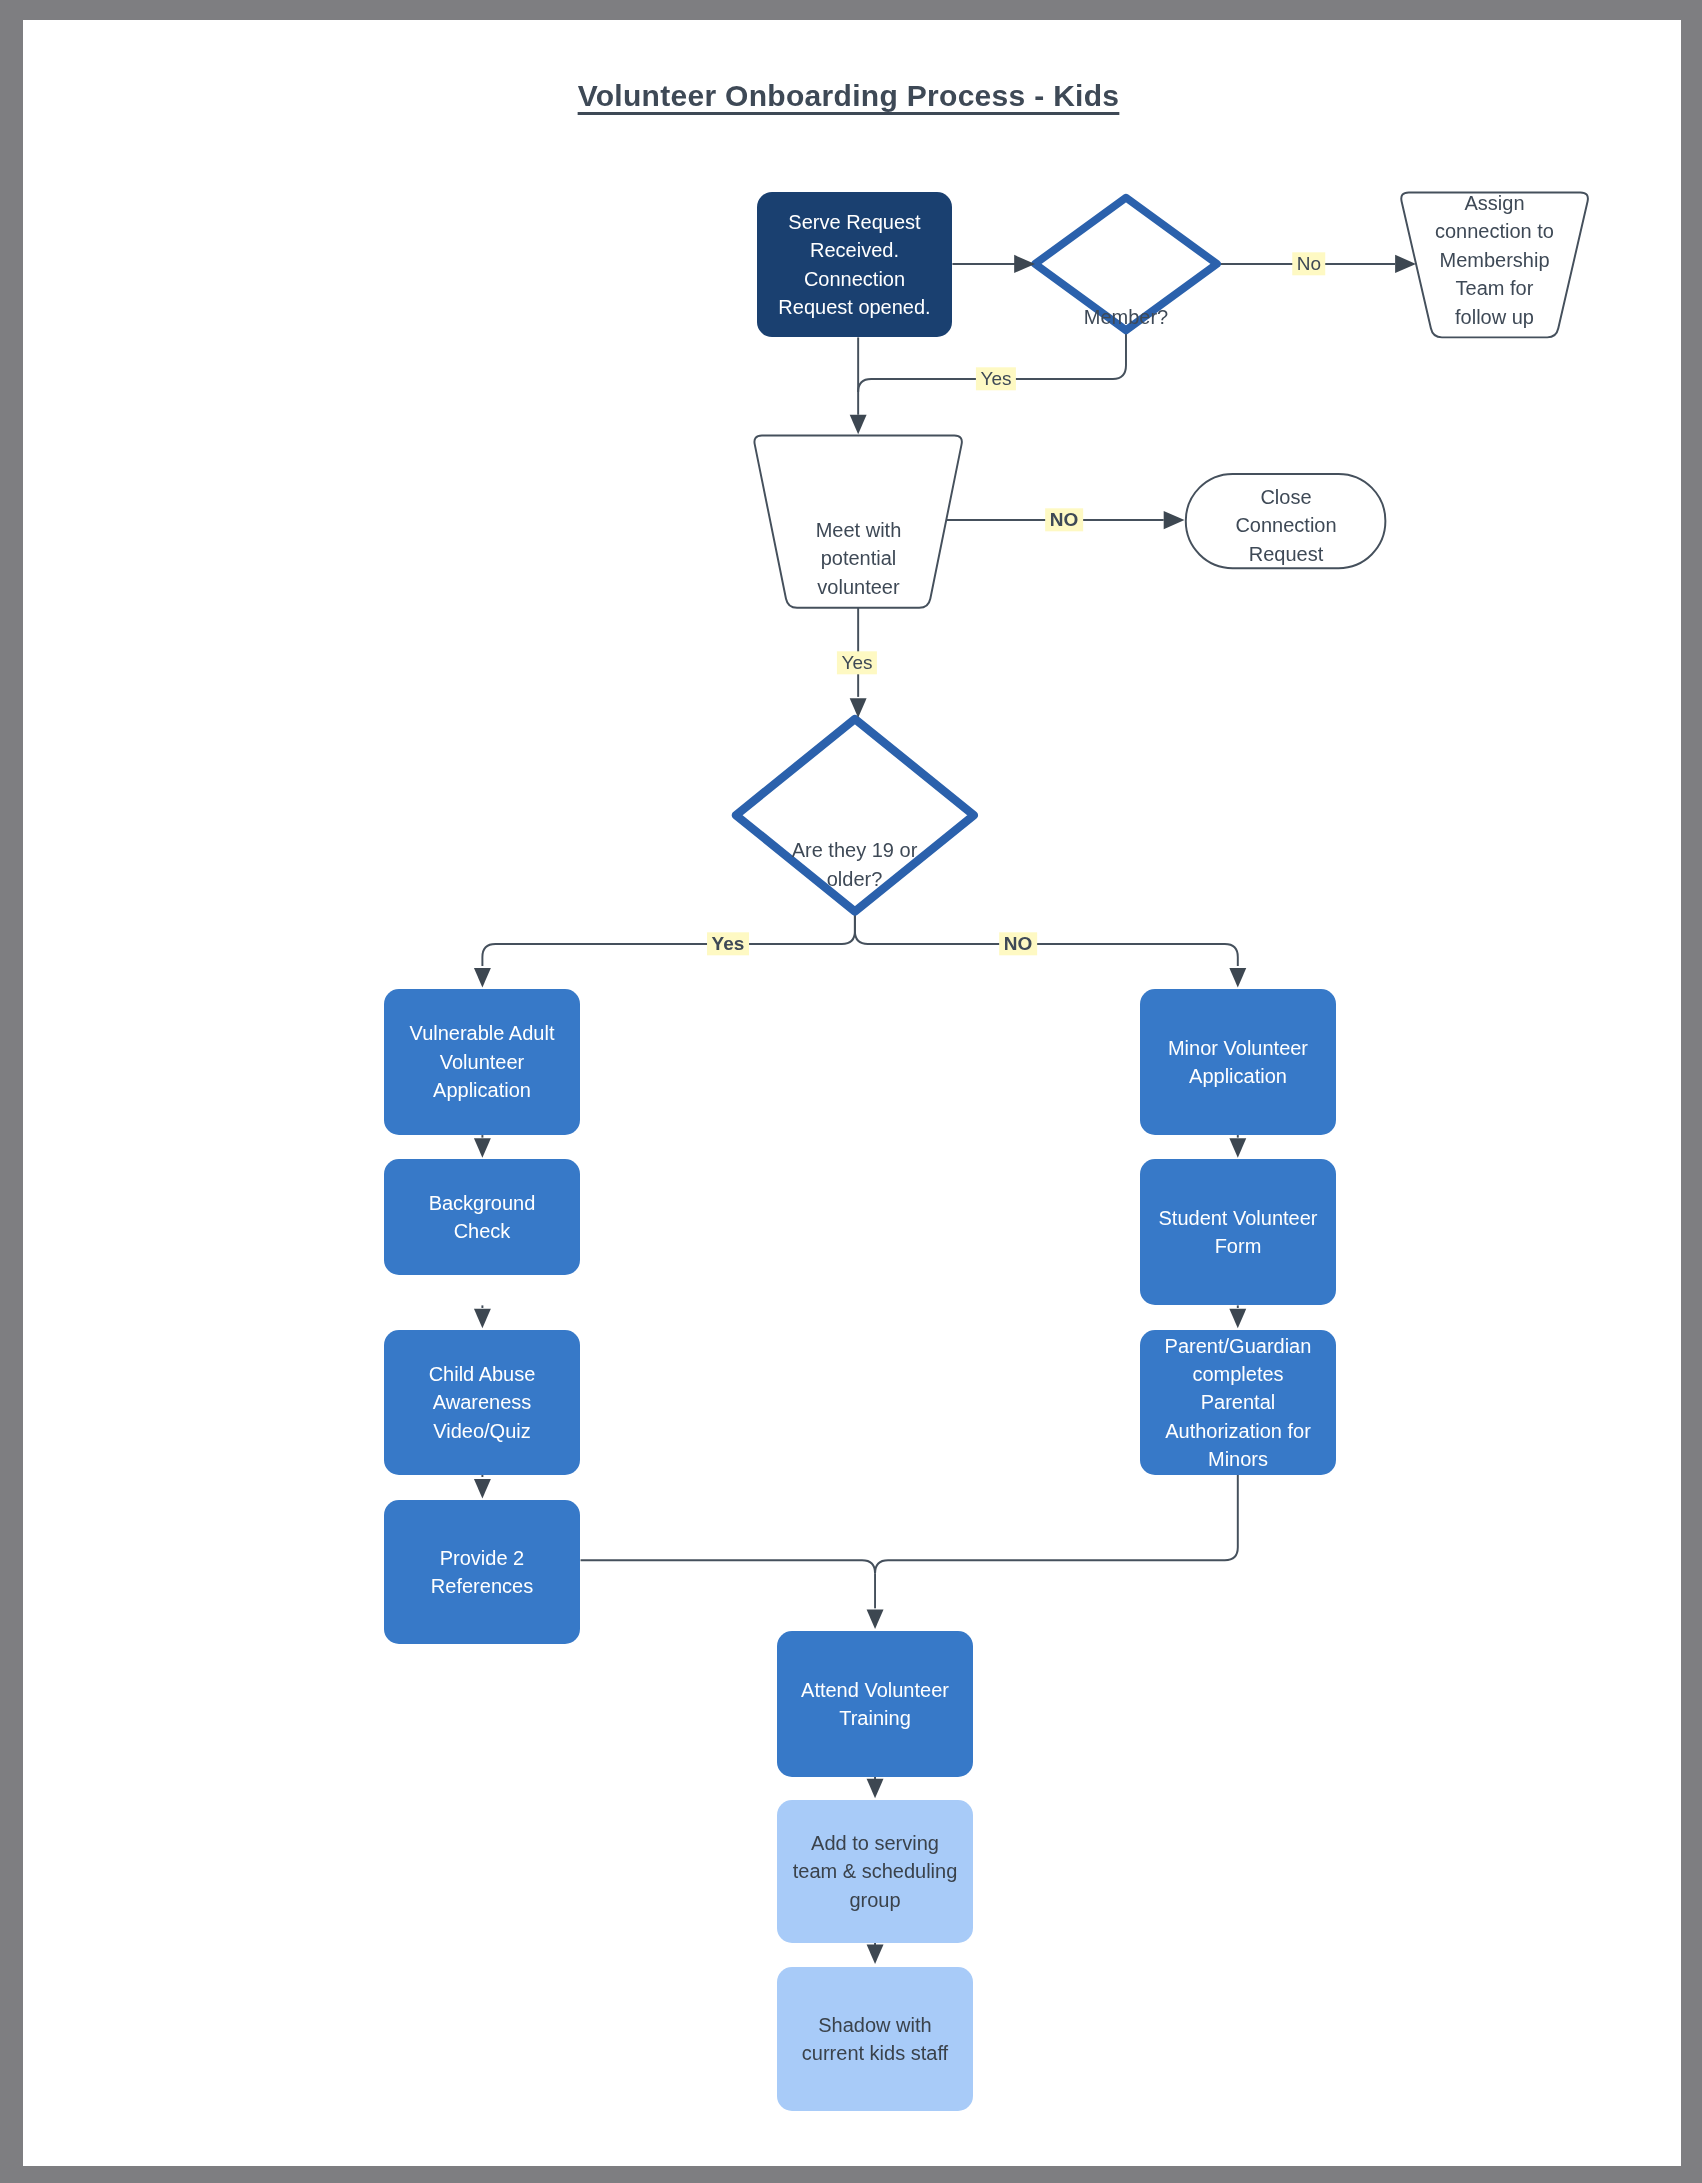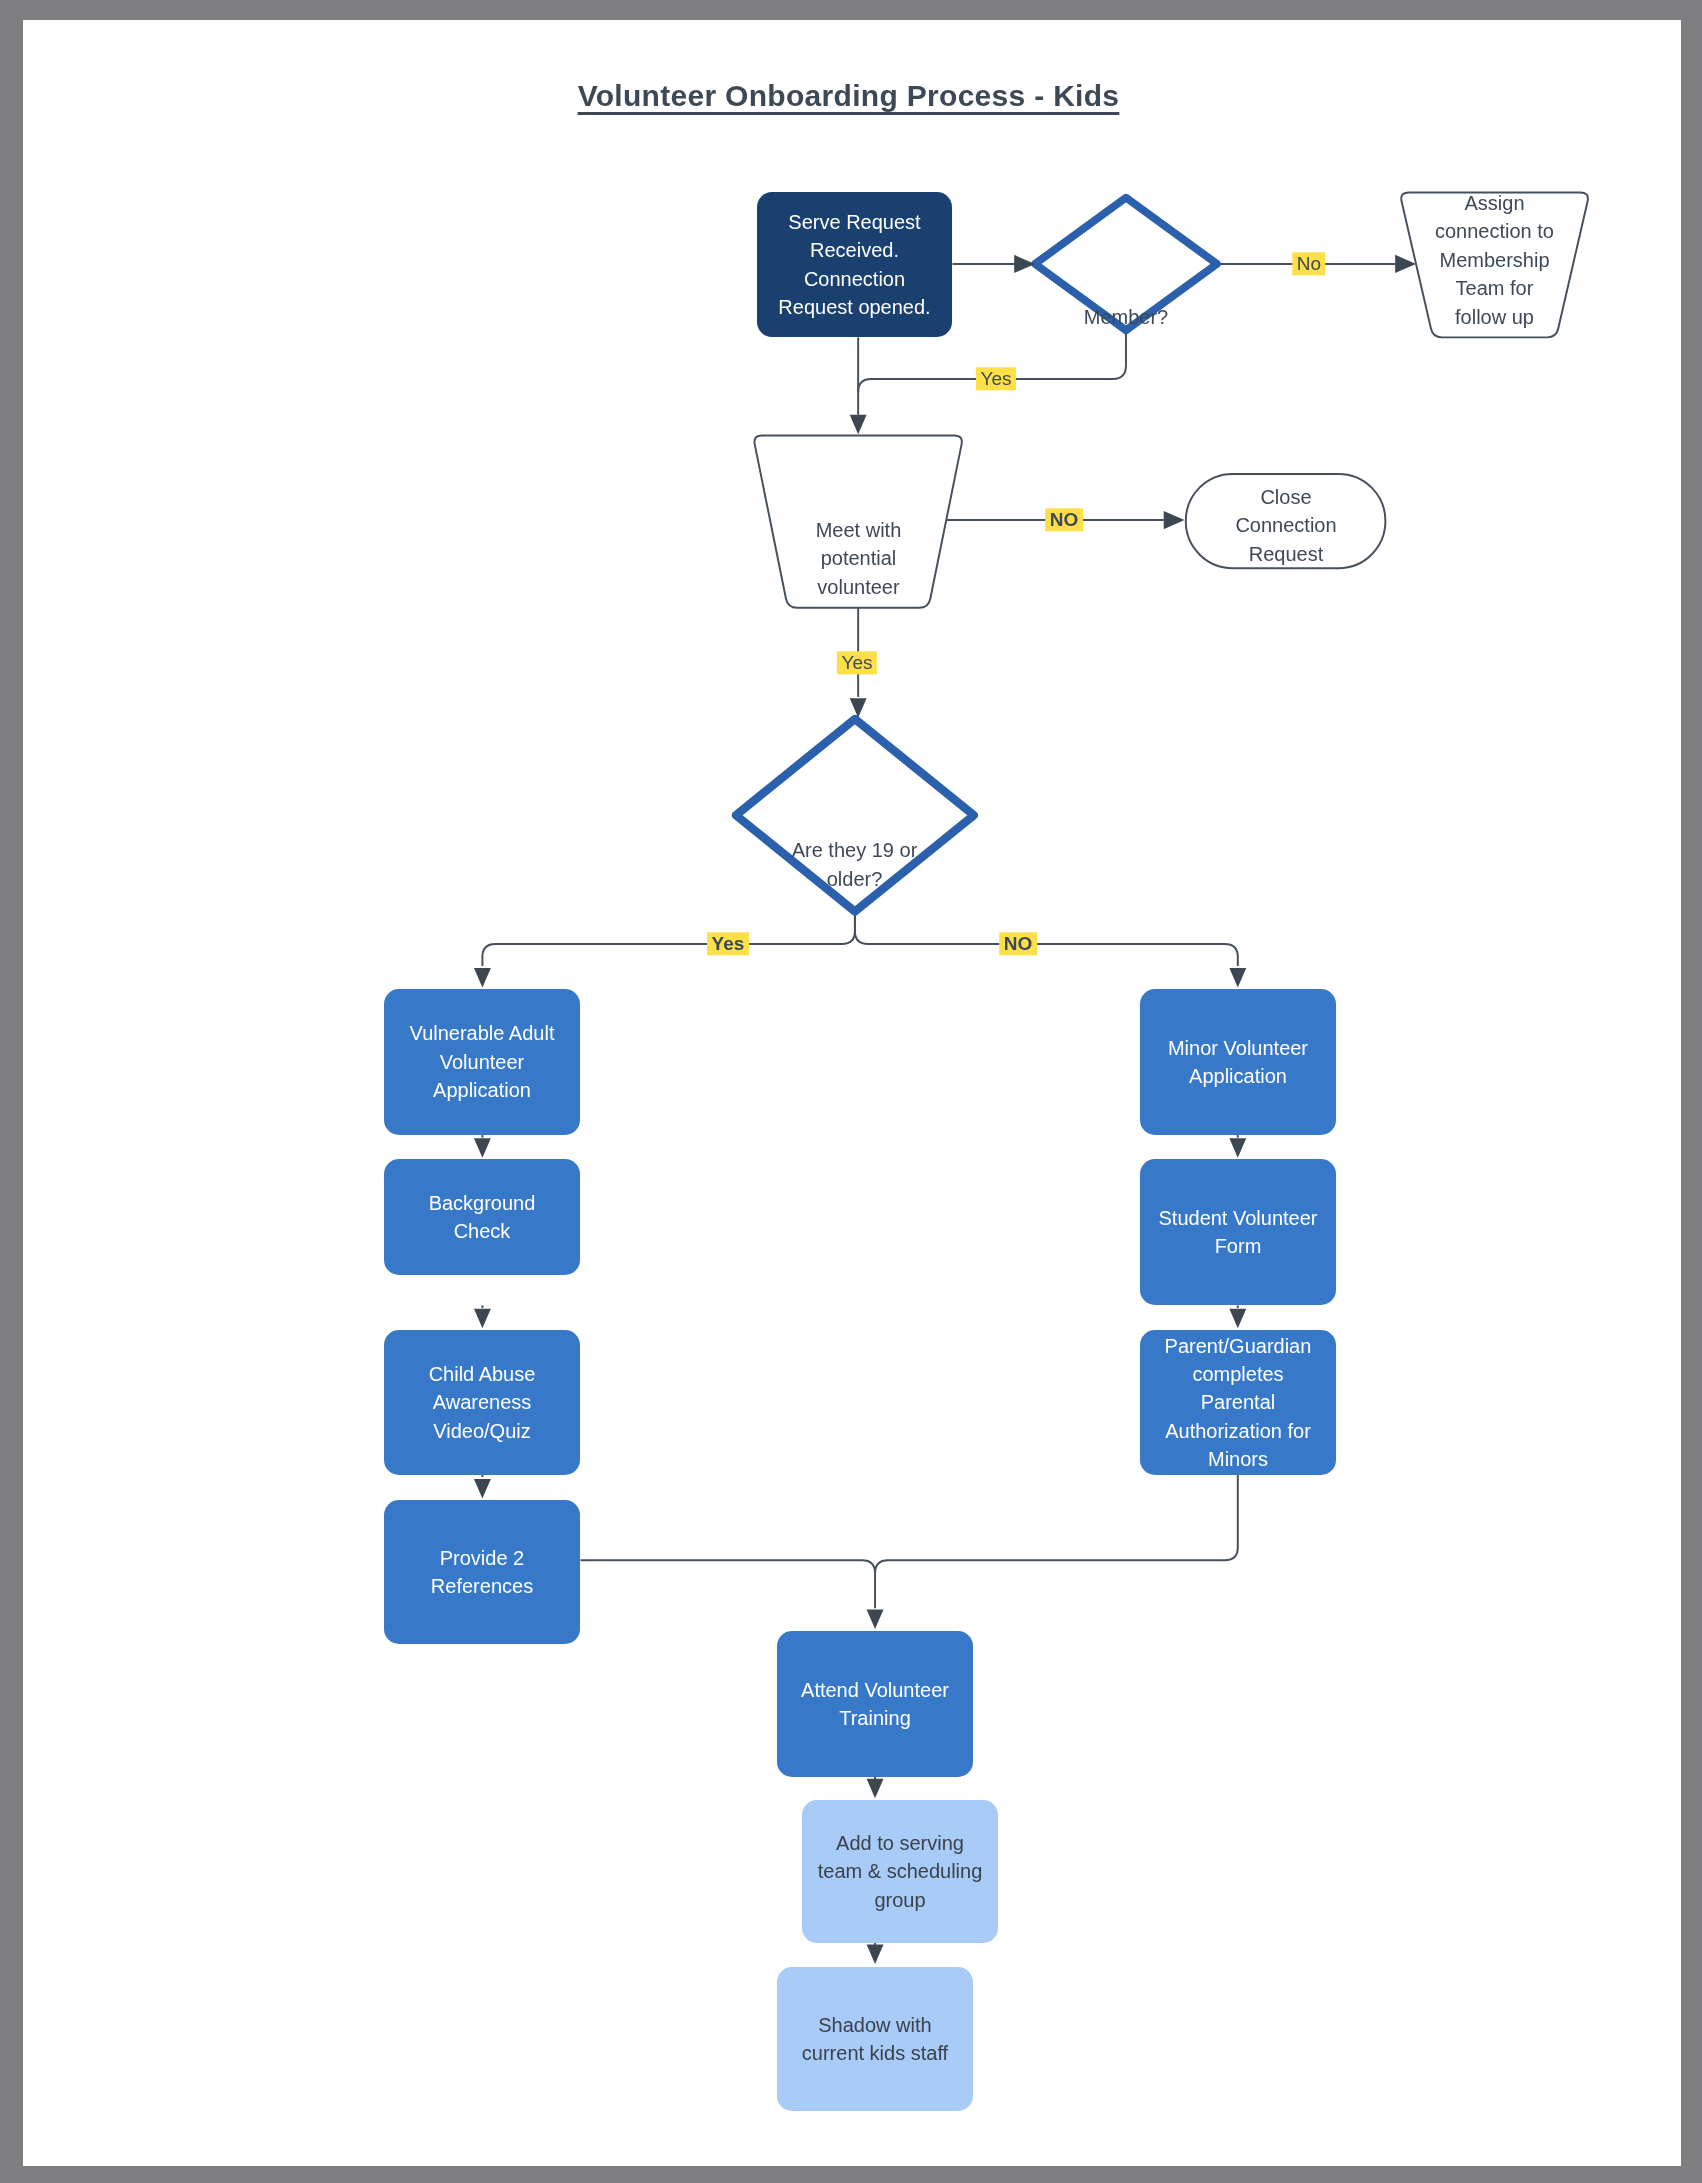--- a/index.html
+++ b/index.html
@@ -43,21 +43,21 @@
     display:flex;align-items:flex-end;justify-content:center;
     text-align:center;
     color:#3e4956;
     font-size:20px;line-height:1.42;
     white-space:pre-line;
     background:transparent;
   }
   .edge-label{
     position:absolute;
     transform:translate(-50%,-50%);
-    background:#fde047;
+    background:#fef9c3;
     padding:0.7px 4.6px;
     font-size:19px;color:#3e4956;
     white-space:nowrap;
   }
   .edge-label.bold{font-weight:bold;}
 </style>
 </head>
 <body>
 
 <div class="page"></div>
@@ -152,21 +152,21 @@
 completes
 Parental
 Authorization for
 Minors</span>
   </div>
 
   <div class="node blue" style="left:777px;top:1631px;width:196px;height:146px;">
     <span>Attend Volunteer
 Training</span>
   </div>
-  <div class="node lightblue" style="left:777px;top:1800px;width:196px;height:143px;margin-left:25px;">
+  <div class="node lightblue" style="left:777px;top:1800px;width:196px;height:143px;">
     <span>Add to serving
 team &amp; scheduling
 group</span>
   </div>
   <div class="node lightblue" style="left:777px;top:1967px;width:196px;height:144px;">
     <span>Shadow with
 current kids staff</span>
   </div>
 
   <div class="shape-text" style="left:1035px;top:198px;width:182px;height:133px;">

